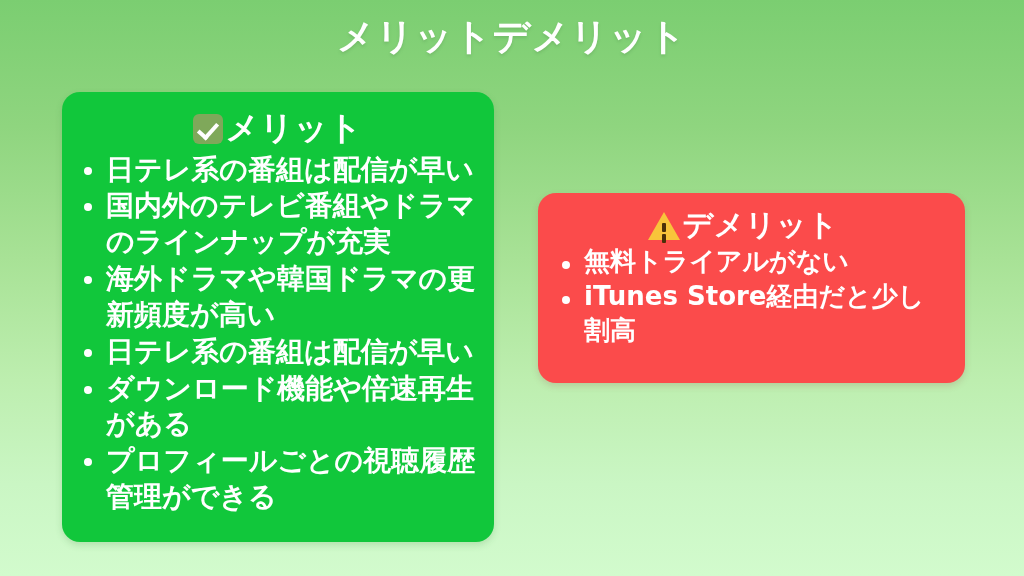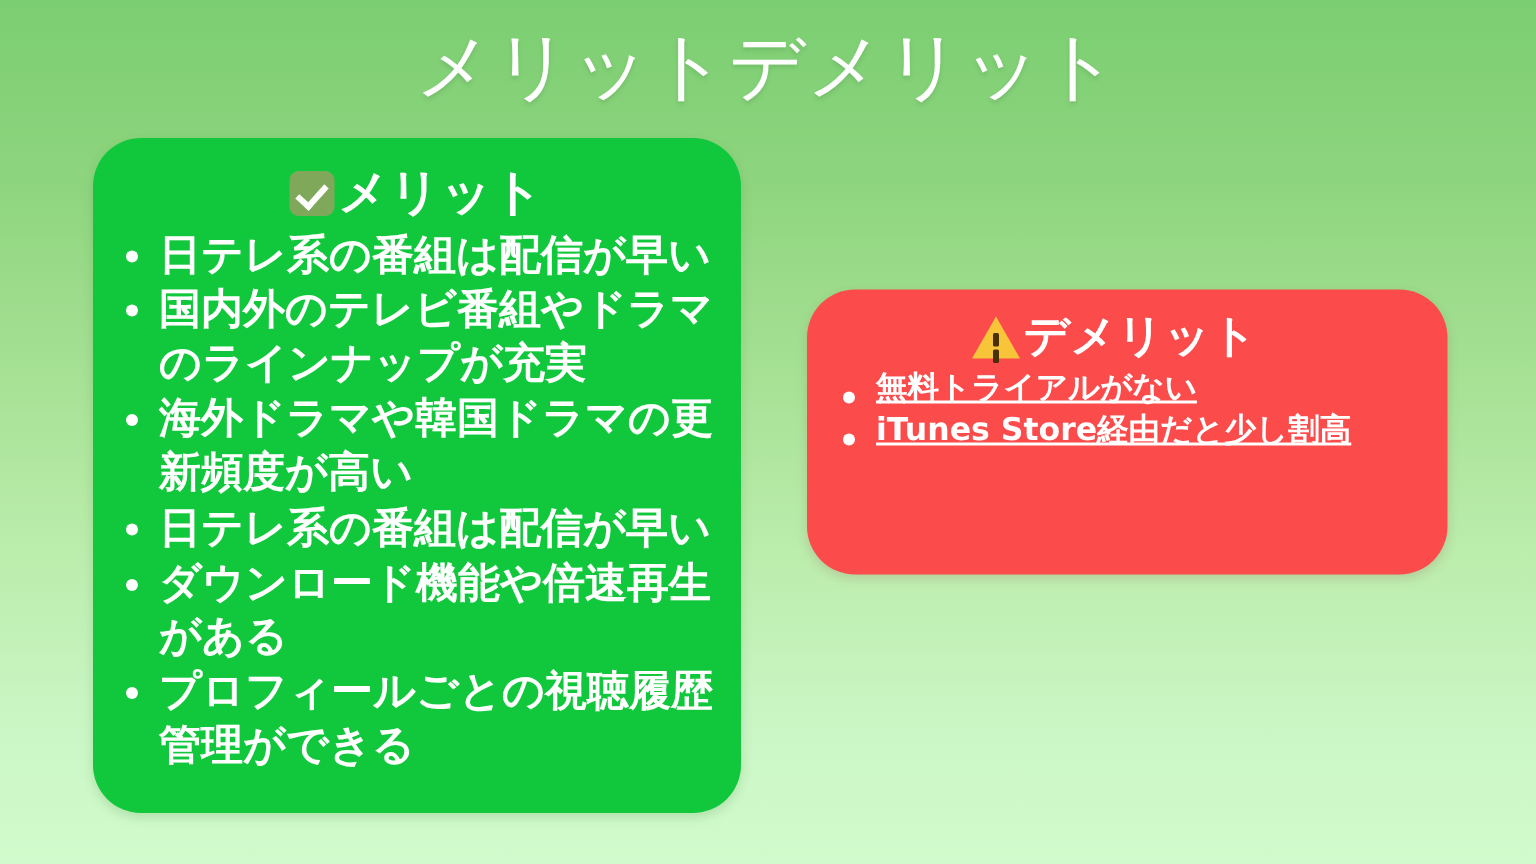--- a/index.html
+++ b/index.html
@@ -28,33 +28,33 @@
   }
 
   
   #slide-title {
     position: absolute;
     top: 16px;
     left: 0;
     width: 1024px;
     text-align: center;
     color: #FFFFFF;
-    font-size: 50px;
-    font-weight: 400;
+    font-size: 37px;
+    font-weight: 700;
     letter-spacing: 1px;
     line-height: 1.15;
     text-shadow: 0 2px 3px rgba(80,140,75,0.28);
     white-space: nowrap;
   }
 
   
   .card {
     position: absolute;
     box-sizing: border-box;
-    border-radius: 32px;
+    border-radius: 18px;
     color: #FFFFFF;
   }
 
   #merit-card {
     left: 62px;
     top: 92px;
     width: 432px;
     height: 450px;
     background: #11C73B;
     padding: 14px 16px 10px 16px;
@@ -158,24 +158,23 @@
   .bullets li .dot {
     position: absolute;
     left: 6px;
     top: 15px;
     width: 8px;
     height: 8px;
     border-radius: 50%;
     background: #FFFFFF;
   }
   #demerit-card .bullets li {
-    font-size: 21px;
+    font-size: 26px;
     line-height: 1.3;
     padding-left: 30px;
-    text-decoration: underline;
   }
   #demerit-card .bullets li .dot {
     left: 8px;
     top: 16px;
   }
 </style>
 </head>
 <body>
 
 <div id="slide">

